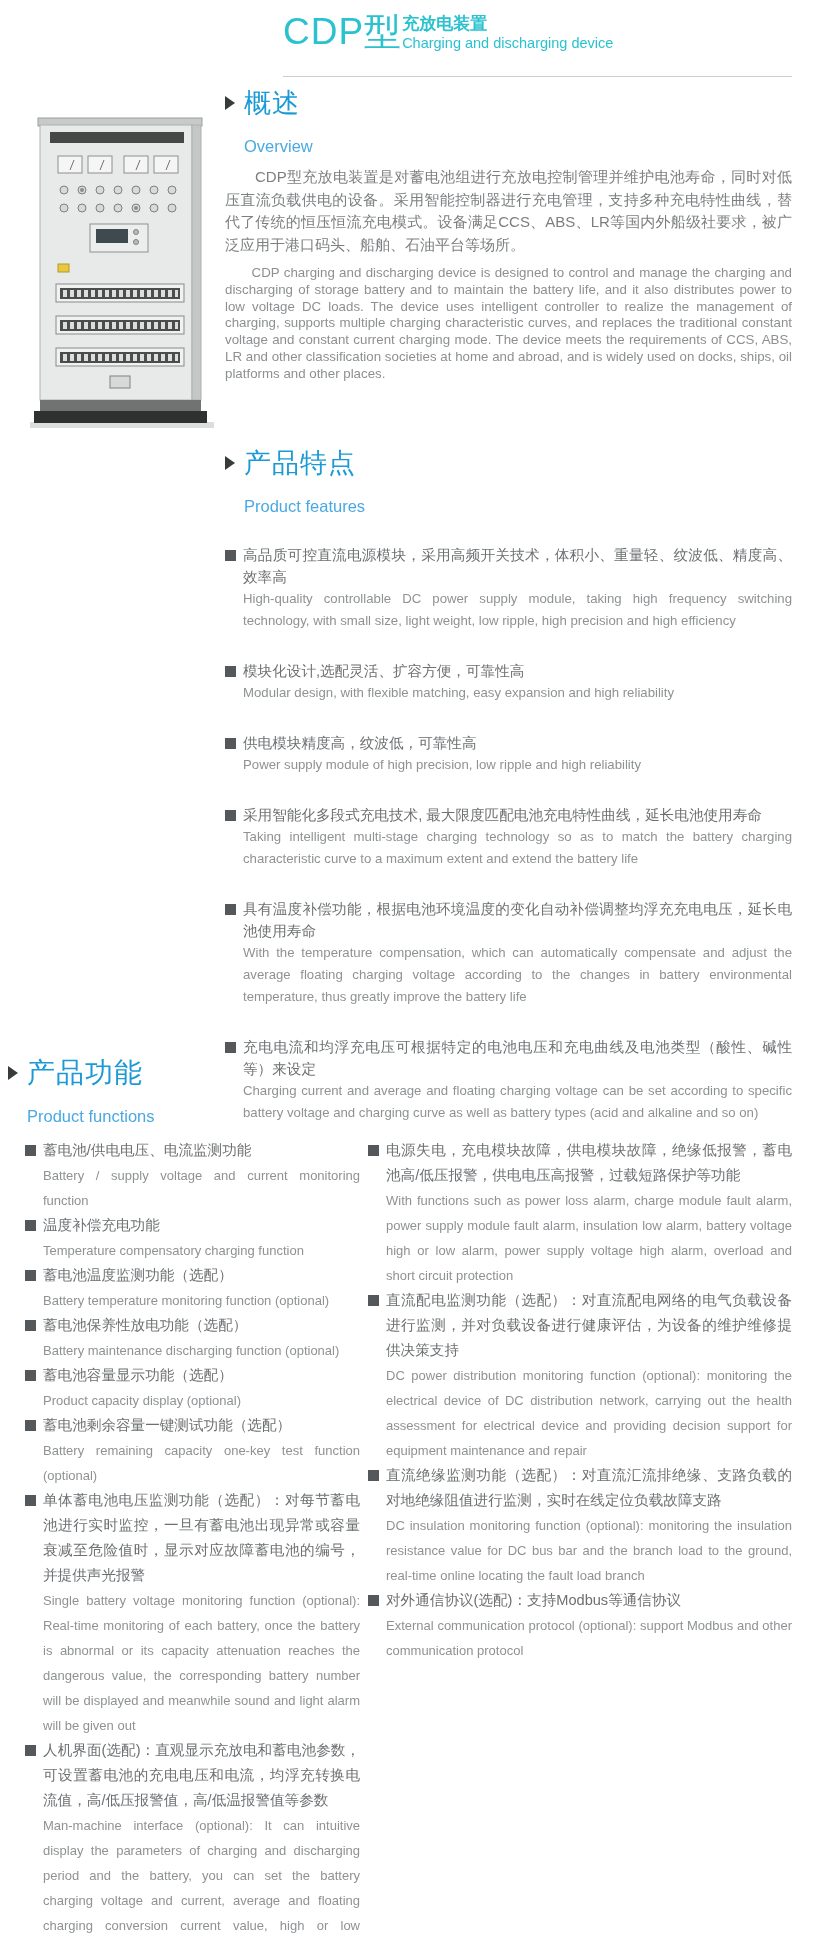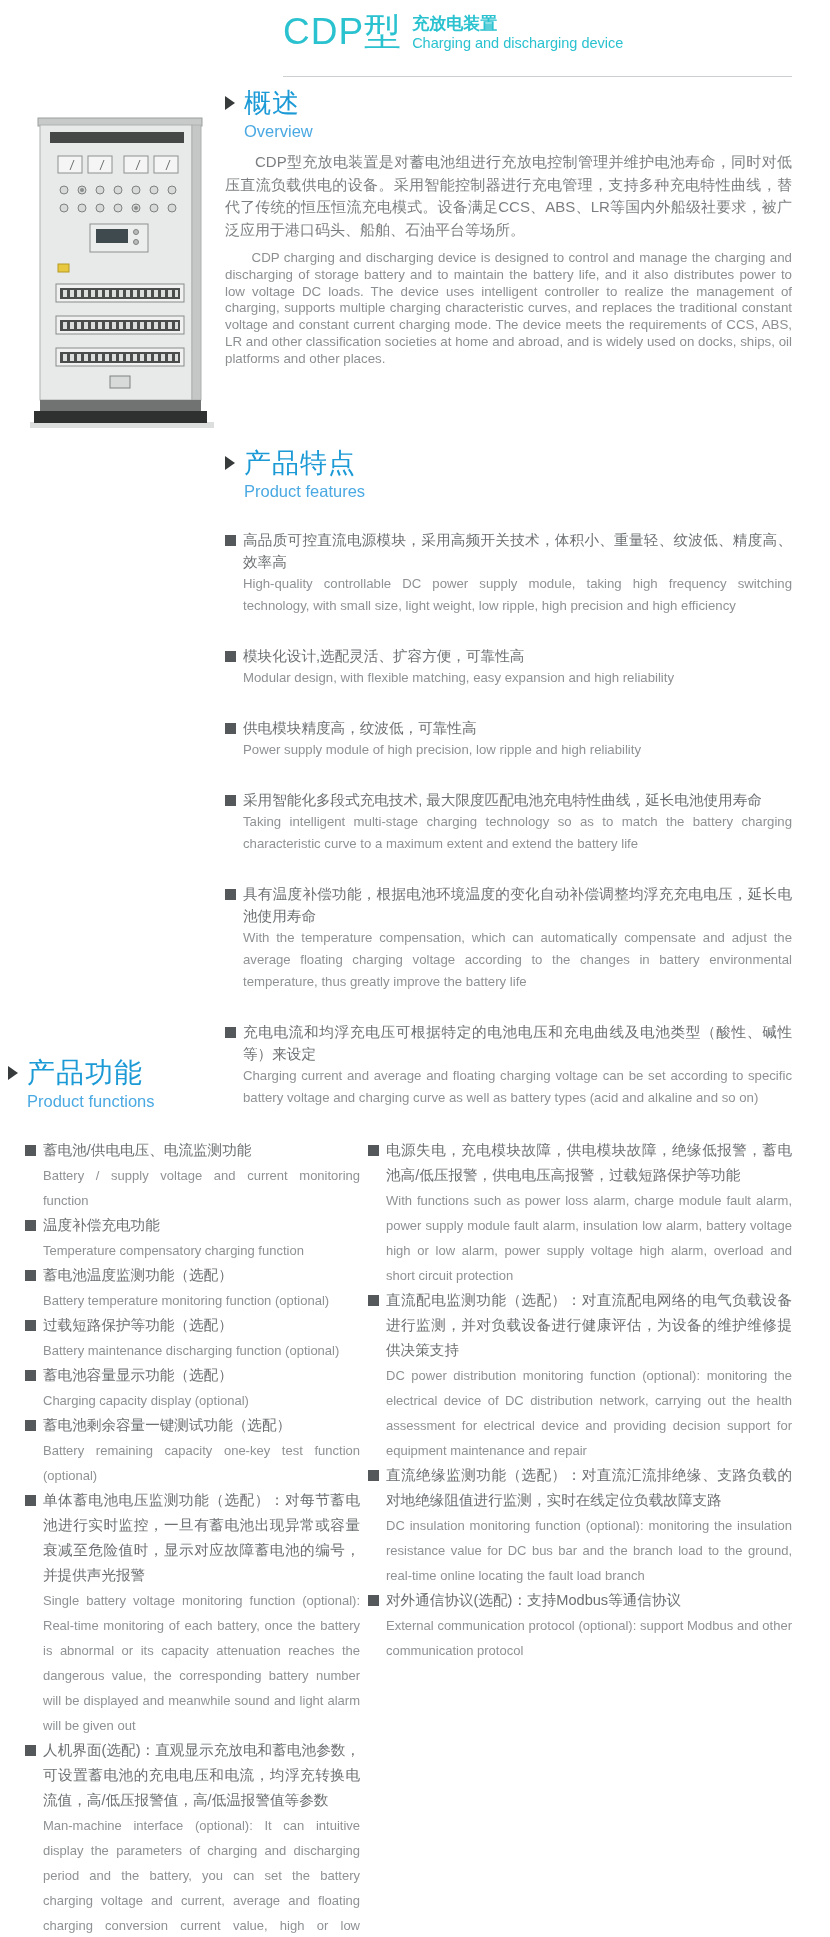--- a/index.html
+++ b/index.html
@@ -5,32 +5,32 @@
   html,body{margin:0;padding:0;background:#ffffff;}
   body{
     width:830px;height:1937px;position:relative;overflow:hidden;
     font-family:"Liberation Sans","DejaVu Sans",sans-serif;
     -webkit-font-smoothing:antialiased;
   }
 
   
   .header{position:absolute;left:283px;top:10px;display:flex;align-items:center;}
   .model{font-size:37px;line-height:44px;color:#2bc2d0;letter-spacing:1px;font-weight:400;}
-  .header-sub{margin-left:10px;margin-top:3px;}
+  .header-sub{margin-top:3px;}
   .title-zh{font-size:17px;font-weight:bold;color:#2bc2d0;line-height:20px;}
   .title-en{font-size:14.5px;color:#2bc2d0;line-height:19px;}
   .head-rule{position:absolute;left:283px;top:76px;width:509px;height:1px;background:#cdd0d0;}
 
   
   .sec-head{position:relative;padding-left:19px;}
   .sec-arrow{position:absolute;left:0;top:8px;width:0;height:0;
     border-top:7px solid transparent;border-bottom:7px solid transparent;
     border-left:10px solid #383b3c;}
   .sec-title{font-size:27px;line-height:30px;color:#1c9ad6;font-weight:500;letter-spacing:1px;}
-  .sec-sub{font-size:16.5px;line-height:20px;color:#4aa9e2;margin-top:3px;}
+  .sec-sub{font-size:16.5px;line-height:20px;color:#4aa9e2;margin-top:18px;}
 
   
   #overview{position:absolute;left:225px;top:88px;width:567px;}
   .zh-p{font-size:15px;line-height:22.5px;color:#7c7f81;text-align:justify;text-indent:2em;margin:10px 0 0;}
   .en-p{font-size:13.3px;line-height:16.8px;color:#8d9092;text-align:justify;text-indent:2em;margin:9px 0 0;}
 
   
   .item{position:relative;padding-left:18px;}
   .sq{position:absolute;left:0;width:11px;height:11px;background:#54585a;}
   .feat .sq{top:6px;}
@@ -198,27 +198,27 @@
       <div class="zh">温度补偿充电功能</div>
       <div class="en">Temperature compensatory charging function</div>
     </div>
     <div class="item func">
       <span class="sq"></span>
       <div class="zh">蓄电池温度监测功能（选配）</div>
       <div class="en">Battery temperature monitoring function (optional)</div>
     </div>
     <div class="item func">
       <span class="sq"></span>
-      <div class="zh">过载短路保护等功能（选配）</div>
+      <div class="zh">蓄电池保养性放电功能（选配）</div>
       <div class="en">Battery maintenance discharging function (optional)</div>
     </div>
     <div class="item func">
       <span class="sq"></span>
       <div class="zh">蓄电池容量显示功能（选配）</div>
-      <div class="en">Charging capacity display (optional)</div>
+      <div class="en">Product capacity display (optional)</div>
     </div>
     <div class="item func">
       <span class="sq"></span>
       <div class="zh">蓄电池剩余容量一键测试功能（选配）</div>
       <div class="en">Battery remaining capacity one-key test function (optional)</div>
     </div>
     <div class="item func">
       <span class="sq"></span>
       <div class="zh">单体蓄电池电压监测功能（选配）：对每节蓄电池进行实时监控，一旦有蓄电池出现异常或容量衰减至危险值时，显示对应故障蓄电池的编号，并提供声光报警</div>
       <div class="en">Single battery voltage monitoring function (optional): Real-time monitoring of each battery, once the battery is abnormal or its capacity attenuation reaches the dangerous value, the corresponding battery number will be displayed and meanwhile sound and light alarm will be given out</div>

